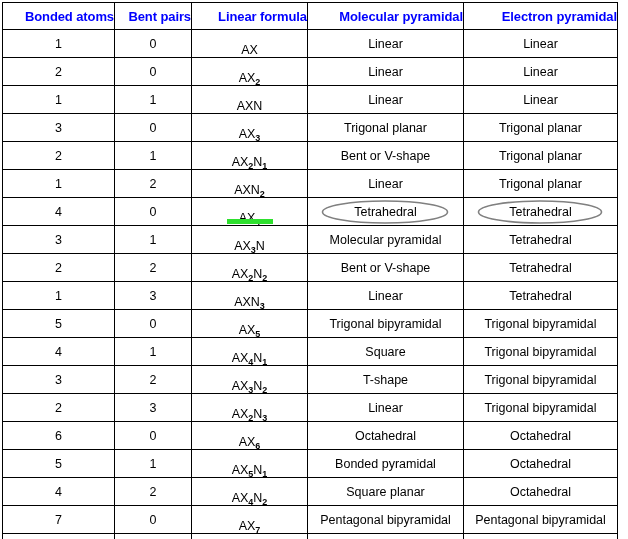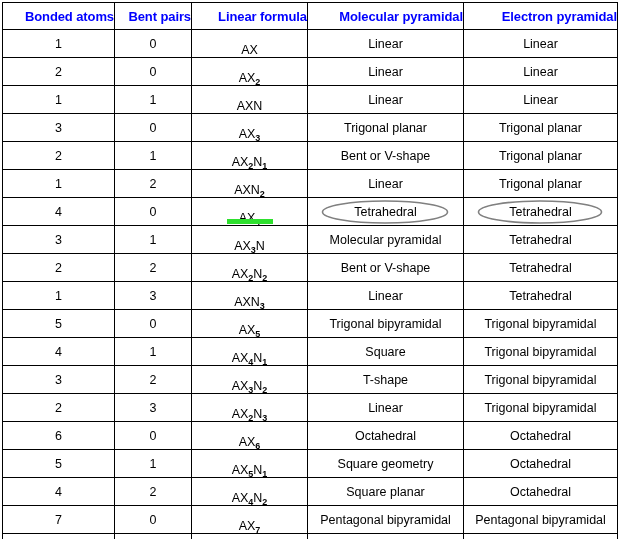--- a/index.html
+++ b/index.html
@@ -223,21 +223,21 @@
           <td>6</td>
           <td>0</td>
           <td class="formula-cell"><span class="formula-text">AX<sub>6</sub></span></td>
           <td>Octahedral</td>
           <td>Octahedral</td>
         </tr>
         <tr>
           <td>5</td>
           <td>1</td>
           <td class="formula-cell"><span class="formula-text">AX<sub>5</sub>N<sub>1</sub></span></td>
-          <td>Square geometry</td>
+          <td>Bonded pyramidal</td>
           <td>Octahedral</td>
         </tr>
         <tr>
           <td>4</td>
           <td>2</td>
           <td class="formula-cell"><span class="formula-text">AX<sub>4</sub>N<sub>2</sub></span></td>
           <td>Square planar</td>
           <td>Octahedral</td>
         </tr>
         <tr>

